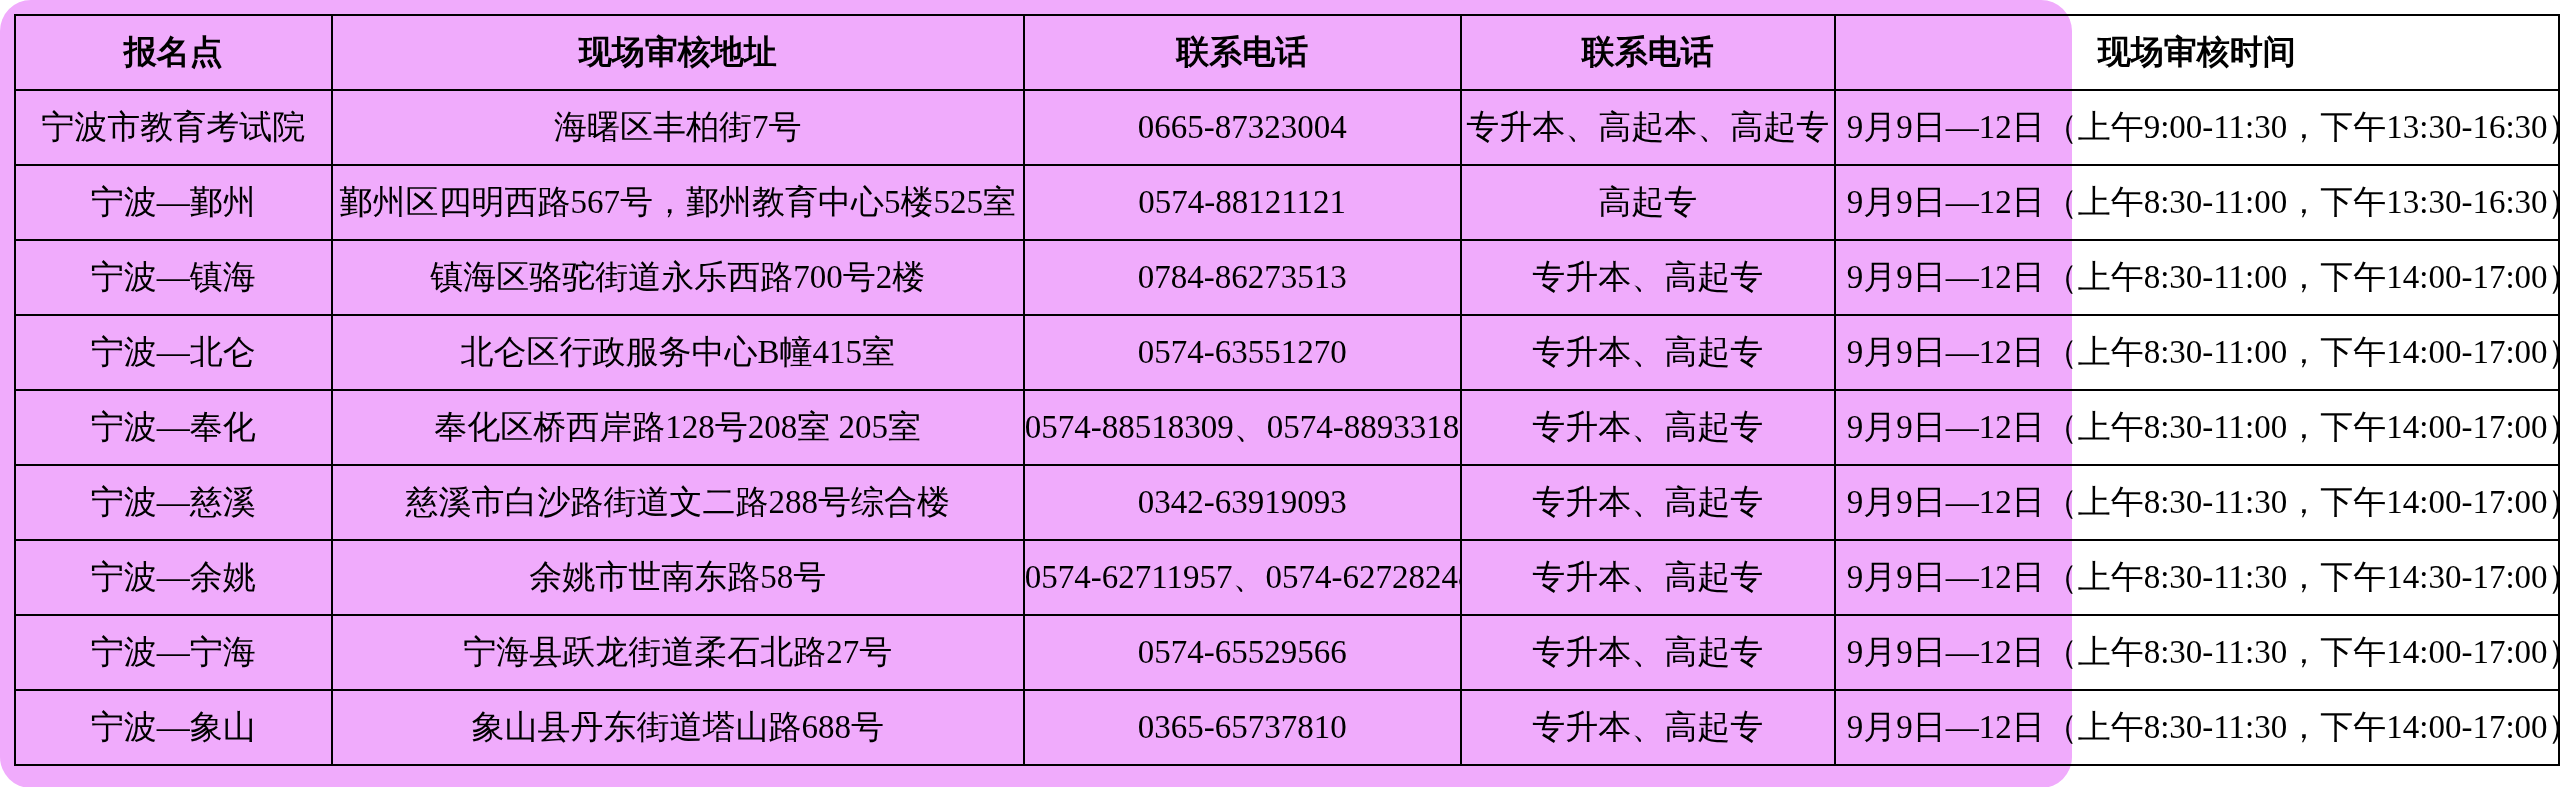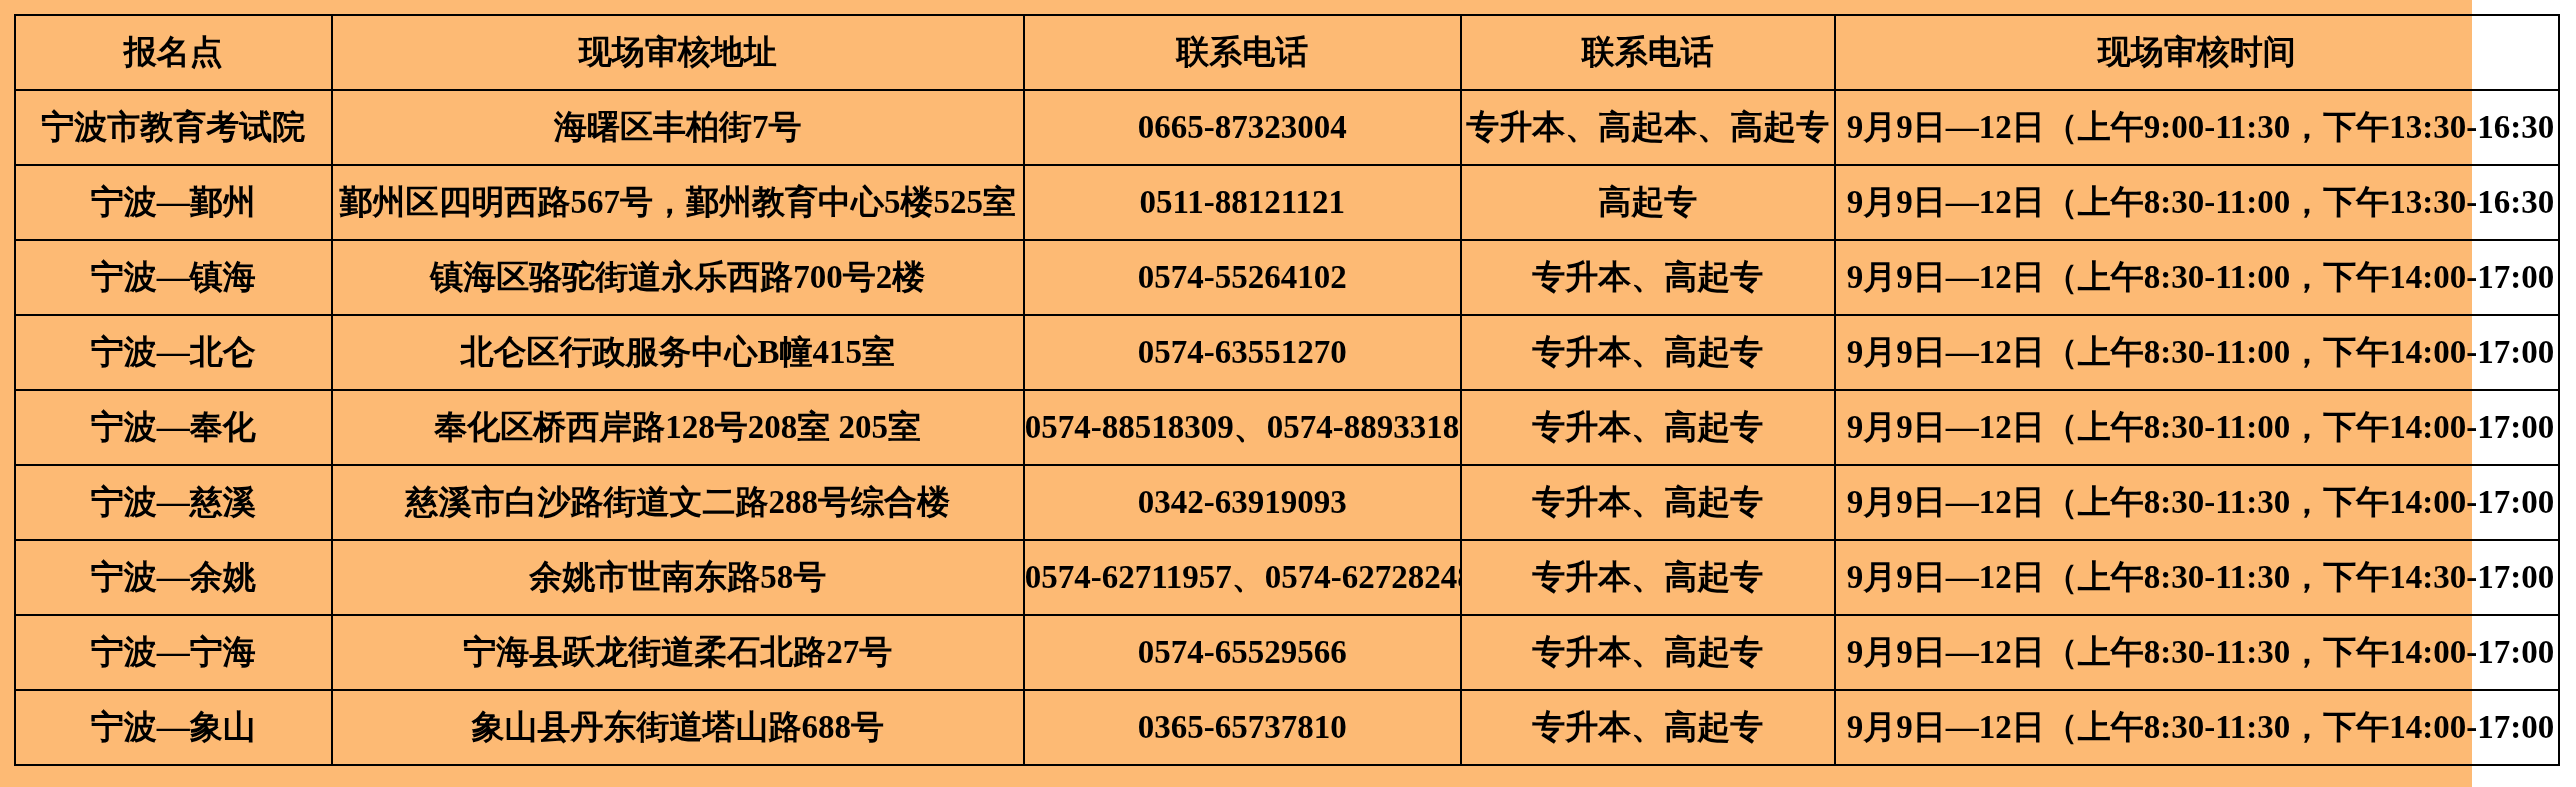--- a/index.html
+++ b/index.html
@@ -8,44 +8,45 @@
     background: #ffffff;
     width: 2576px;
     height: 788px;
     font-family: "Liberation Serif", "DejaVu Serif", serif;
     color: #000000;
   }
   .sheet {
     position: absolute;
     left: 0;
     top: 0;
-    width: 2472px;
+    width: 2072px;
     height: 788px;
-    background: #fdba74;
+    background: #f0abfc;
+    border-radius: 31px;
   }
   table.audit-table {
     position: absolute;
     left: 14px;
     top: 14px;
     width: 2546px;
     border-collapse: collapse;
     table-layout: fixed;
   }
   table.audit-table th,
   table.audit-table td {
     border: 2.8px solid #000000;
     font-size: 33px;
     line-height: 1;
     height: 73px;
     padding: 0;
     text-align: center;
     vertical-align: middle;
     white-space: nowrap;
     overflow: hidden;
-    font-weight: bold;
+    font-weight: normal;
   }
   table.audit-table th {
     font-weight: bold;
   }
   table.audit-table td.time-cell {
     text-align: left;
     padding-left: 11px;
   }
   col.c-site     { width: 12.45%; }
   col.c-address  { width: 27.20%; }
@@ -78,28 +79,28 @@
       <tr>
         <td>宁波市教育考试院</td>
         <td>海曙区丰柏街7号</td>
         <td>0665-87323004</td>
         <td>专升本、高起本、高起专</td>
         <td class="time-cell">9月9日—12日（上午9:00-11:30，下午13:30-16:30）</td>
       </tr>
       <tr>
         <td>宁波—鄞州</td>
         <td>鄞州区四明西路567号，鄞州教育中心5楼525室</td>
-        <td>0511-88121121</td>
+        <td>0574-88121121</td>
         <td>高起专</td>
         <td class="time-cell">9月9日—12日（上午8:30-11:00，下午13:30-16:30）</td>
       </tr>
       <tr>
         <td>宁波—镇海</td>
         <td>镇海区骆驼街道永乐西路700号2楼</td>
-        <td>0574-55264102</td>
+        <td>0784-86273513</td>
         <td>专升本、高起专</td>
         <td class="time-cell">9月9日—12日（上午8:30-11:00，下午14:00-17:00）</td>
       </tr>
       <tr>
         <td>宁波—北仑</td>
         <td>北仑区行政服务中心B幢415室</td>
         <td>0574-63551270</td>
         <td>专升本、高起专</td>
         <td class="time-cell">9月9日—12日（上午8:30-11:00，下午14:00-17:00）</td>
       </tr>

